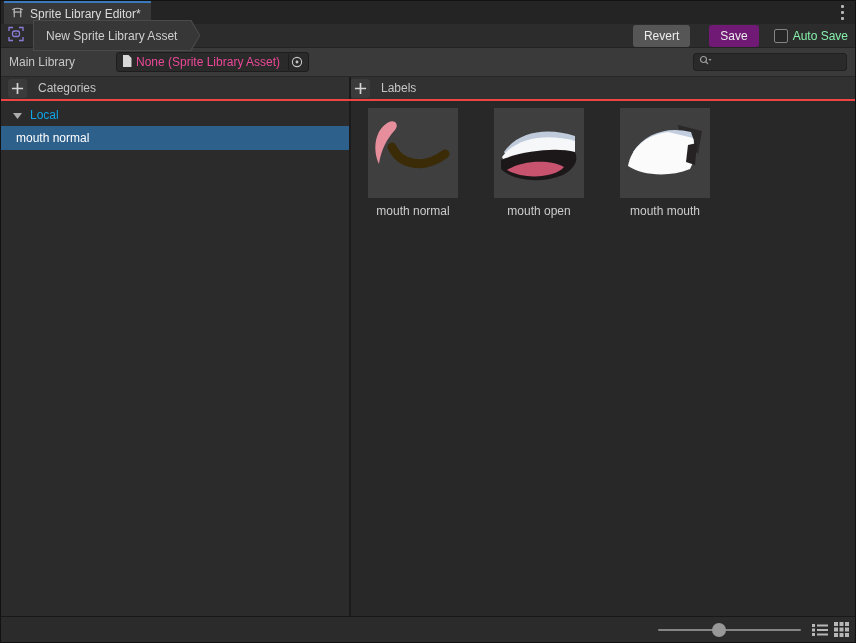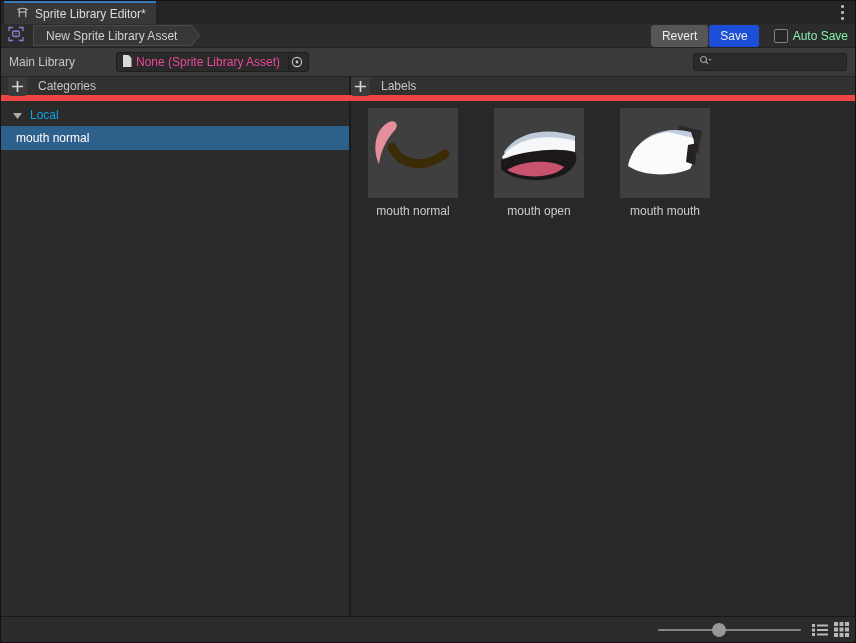--- a/index.html
+++ b/index.html
@@ -2,46 +2,46 @@
 <html><head>
 <meta charset="utf-8">
 <style>
   * { box-sizing: border-box; margin: 0; padding: 0; }
   html,body { width:856px; height:643px; background:#282828; overflow:hidden; }
   body { font-family:"Liberation Sans", sans-serif; font-size:12px; color:#C4C4C4; }
   .window { width:856px; height:643px; border:1px solid #121212; display:flex; flex-direction:column; background:#282828; }
 
   
   .tab-strip { height:23px; background:#242424; display:flex; position:relative; flex:none; }
-  .tab { margin-left:3px; background:#383838; border-top:2px solid #3A79BB; display:flex; align-items:center; gap:6px; padding:0 10px 0 12px; color:#DCDCDC; cursor:default; }
+  .tab { margin-left:3px; background:#383838; border-top:2px solid #3A79BB; display:flex; align-items:center; gap:6px; padding:0 10px 0 7px; color:#DCDCDC; cursor:default; }
   .kebab { position:absolute; right:7px; top:0; height:23px; display:flex; align-items:center; padding:0 4px; }
   .kebab .dot { width:3px; height:3px; background:#B5B5B5; border-radius:1px; margin:1.5px 0; }
   .kebab-col { display:flex; flex-direction:column; }
 
   
   .toolbar { height:24px; background:#2C2C2C; display:flex; align-items:center; padding:0 7px; flex:none; border-bottom:1px solid #232323; }
-  .crumb-wrap { margin-left:9px; height:21px; background:#4A4A4A; clip-path:polygon(0 0, calc(100% - 9px) 0, 100% 50%, calc(100% - 9px) 100%, 0 100%); padding:1px; display:flex; }
+  .crumb-wrap { margin-left:9px; height:31px; background:#4A4A4A; clip-path:polygon(0 0, calc(100% - 9px) 0, 100% 50%, calc(100% - 9px) 100%, 0 100%); padding:1px; display:flex; }
   .crumb { background:#373737; clip-path:polygon(0 0, calc(100% - 9px) 0, 100% 50%, calc(100% - 9px) 100%, 0 100%); display:flex; align-items:center; padding:0 22px 0 12px; color:#CFCFCF; }
   .toolbar-right { margin-left:auto; display:flex; align-items:center; }
   .btn { height:22px; border-radius:3px; display:flex; align-items:center; padding:0 11px; color:#EDEDED; background:#565656; cursor:default; }
-  .btn-save { background:#1d4ed8; margin-left:1px; }
+  .btn-save { background:#701a75; margin-left:19px; }
   .checkbox { width:14px; height:14px; background:#262626; border:1px solid #848484; border-radius:2px; margin:0 5px 0 15px; }
   .autosave-label { color:#86efac; }
 
   
   .mainlib { height:28px; background:#3A3A3A; display:flex; align-items:center; padding:0 8px; flex:none; }
   .mainlib-label { width:107px; color:#C6C6C6; }
   .object-field { width:193px; height:20px; background:#2A2A2A; border:1px solid #1D1D1D; border-radius:3px; display:flex; align-items:center; padding:0 3px 0 5px; gap:4px; }
   .object-text { flex:1; color:#ec4899; white-space:nowrap; overflow:hidden; }
   .picker { width:17px; height:16px; display:flex; align-items:center; justify-content:center; border-left:1px solid #1D1D1D; }
   .search-field { margin-left:auto; width:154px; height:18px; background:#2A2A2A; border:1px solid #202020; border-radius:3px; display:flex; align-items:center; padding:0 5px; gap:4px; }
   .search-input { flex:1; background:transparent; border:none; outline:none; color:#D2D2D2; font:inherit; height:14px; }
 
   
-  .headers { height:25px; display:flex; background:#313131; border-top:1px solid #272727; border-bottom:6px solid #ef4444; flex:none;text-align:right; }
+  .headers { height:25px; display:flex; background:#313131; border-top:1px solid #272727; border-bottom:2px solid #ef4444; flex:none;text-align:right; }
   .hdr-left { width:350px; flex:none; border-right:2px solid #1B1B1B; display:flex; align-items:center; gap:11px; padding-left:7px; }
   .hdr-right { flex:1; display:flex; align-items:center; gap:11px; }
   .plus-btn { width:19px; height:19px; border-radius:3px; background:#3B3B3B; display:flex; align-items:center; justify-content:center; cursor:default; }
   .hdr-title { color:#C4C4C4; }
 
   
   .content { flex:1; display:flex; min-height:0; }
   .left-panel { width:350px; flex:none; background:#2B2B2B; border-right:2px solid #1B1B1B; padding-top:3px; }
   .foldout { height:22px; display:flex; align-items:center; gap:8px; padding-left:12px; color:#0ea5e9; }
   .cat-item { height:24px; display:flex; align-items:center; padding-left:15px; color:#FFFFFF; }

